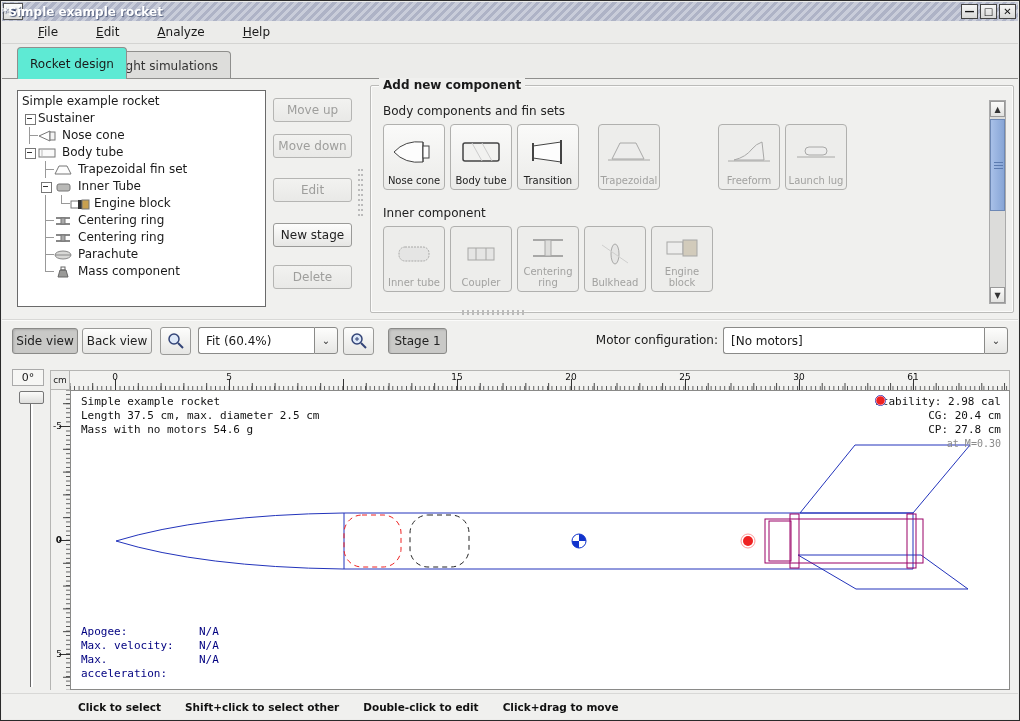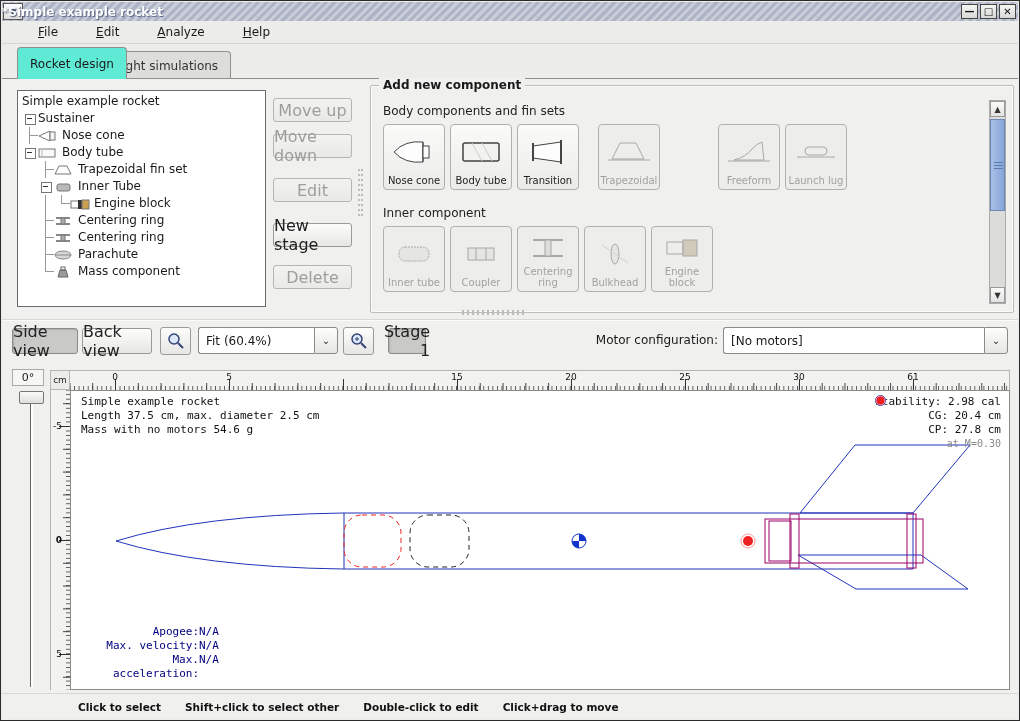--- a/index.html
+++ b/index.html
@@ -43,21 +43,21 @@
   .t-ell{background:linear-gradient(#999,#999) no-repeat 7px 0/1px 9px,
          linear-gradient(#999,#999) no-repeat 8px 8px/8px 1px;}
   .t-exp{width:16px;height:17px;flex:none;position:relative;}
   .t-exp::before{content:"";position:absolute;left:3px;top:4px;width:9px;height:9px;
     background:#fff;border:1px solid #777;}
   .t-exp::after{content:"";position:absolute;left:5px;top:8px;width:5px;height:1px;background:#333;}
   .t-icon{width:20px;height:14px;flex:none;margin-right:4px;}
   .t-label{line-height:17px;}
   
   .btn{background:linear-gradient(#fdfdfc,#e6e6e4);border:1px solid #9a9a98;border-radius:3px;
-    display:flex;align-items:center;justify-content:center;font-size:16px;color:#222;}
+    display:flex;align-items:center;justify-content:center;font-size:12px;color:#222;}
   .btn.disabled{color:#9e9e9c;background:linear-gradient(#f2f2f0,#e9e9e7);border-color:#b5b5b3;}
   .actions .btn{position:absolute;left:271px;width:79px;height:24px;}
   
   .groupbox{position:absolute;left:368px;top:6px;width:644px;height:228px;
     border:1px solid #bbbbb9;border-radius:2px;box-shadow:inset 0 0 0 1px #fbfbfa;padding-left:29px;}
   .groupbox-title{position:absolute;left:8px;top:-8px;background:#f0f0ee;padding:0 4px;font-weight:bold;}
   .gb-label{position:absolute;left:12px;font-size:12px;color:#222;}
   .comp-btn{position:absolute;width:62px;height:66px;border:1px solid #b0b0ae;border-radius:4px;
     background:linear-gradient(#fafaf9,#ebebe9);display:flex;flex-direction:column;
     align-items:center;justify-content:flex-end;padding:3px 1px;}
@@ -128,21 +128,21 @@
   .canvas{position:absolute;left:68px;top:311px;width:940px;height:300px;background:#fff;
     border:1px solid #8a8a88;}
   .canvas svg{position:absolute;left:0;top:0;}
   .info-block{position:absolute;left:10px;top:4px;font-family:"DejaVu Sans Mono","Liberation Mono",monospace;
     font-size:11px;line-height:14px;color:#111;}
   .stab-block{position:absolute;right:8px;top:4px;text-align:right;
     font-family:"DejaVu Sans Mono","Liberation Mono",monospace;font-size:11px;line-height:14px;color:#111;}
   .stab-line{display:flex;justify-content:flex-end;align-items:center;gap:5px;}
   .mach{color:#8a8a8a;font-size:10px;}
   .flight-block{position:absolute;left:10px;bottom:8px;color:#000080;
-    font-family:"DejaVu Sans Mono","Liberation Mono",monospace;font-size:11px;line-height:14px;text-align:right;}
+    font-family:"DejaVu Sans Mono","Liberation Mono",monospace;font-size:11px;line-height:14px;}
   .flight-row{display:flex;}
   .flight-row .fl{width:118px;}
   
   .statusbar{position:absolute;left:0;right:0;bottom:0;height:26px;border-top:1px solid #d8d8d6;
     display:flex;align-items:center;padding-left:76px;gap:24px;}
   .statusbar span{font-size:10.5px;font-weight:bold;color:#111;}
 </style>
 </head>
 <body>
 
@@ -429,21 +429,21 @@
         <div class="arrow">⌄</div>
       </div>
       <div class="btn zbtn" style="left:341px;">
         <svg width="18" height="18">
             <circle cx="7" cy="7" r="5" fill="#dde8f8" stroke="#334477" stroke-width="1.5"></circle>
             <line x1="11" y1="11" x2="16" y2="16" stroke="#334477" stroke-width="2"></line>
             <line x1="5" y1="7" x2="9" y2="7" stroke="#334477"></line>
             <line x1="7" y1="5" x2="7" y2="9" stroke="#334477"></line>
           </svg>
       </div>
-      <div class="btn tg pressed" style="left:386px;width:38px;text-align:right;">Stage 1</div>
+      <div class="btn tg pressed" style="left:386px;width:59px;text-align:right;">Stage 1</div>
       <span class="mc-label">Motor configuration:</span>
       <div class="combo" style="right:10px;width:285px;left:auto;border-radius:10px;">
         <div class="field">[No motors]</div>
         <div class="arrow">⌄</div>
       </div>
     </div>
 
     <div class="rot-label">0°</div>
     <div class="slider-track"></div>
     <div class="slider-handle"></div>

